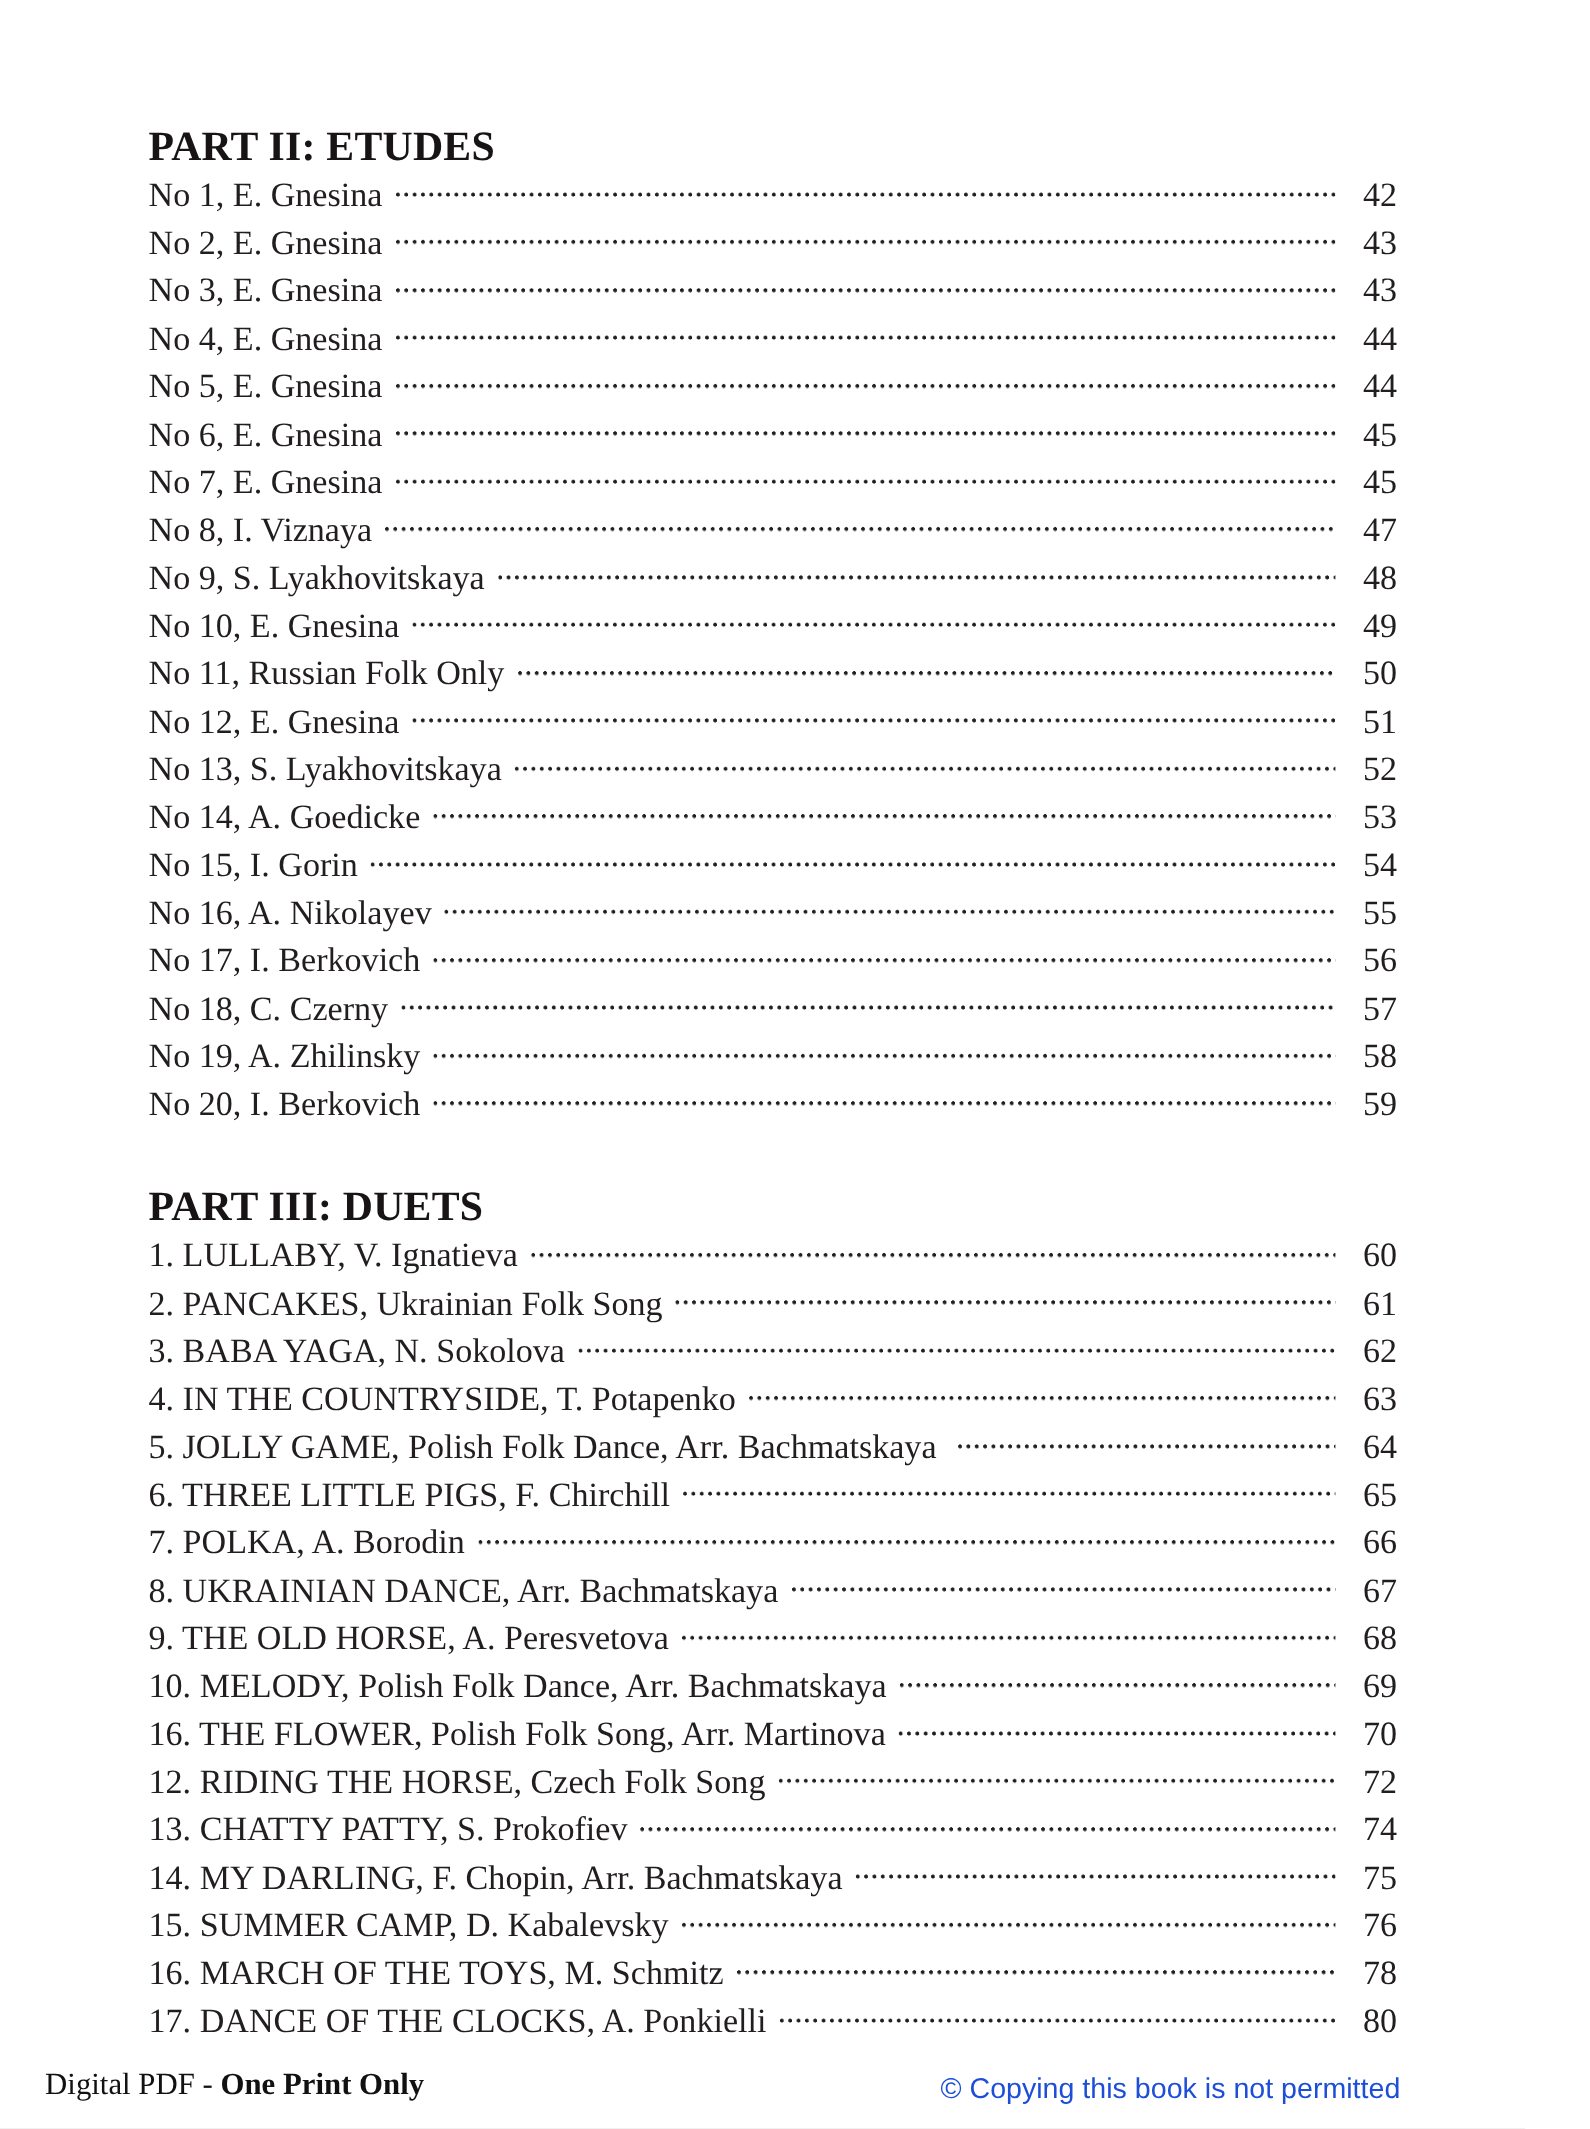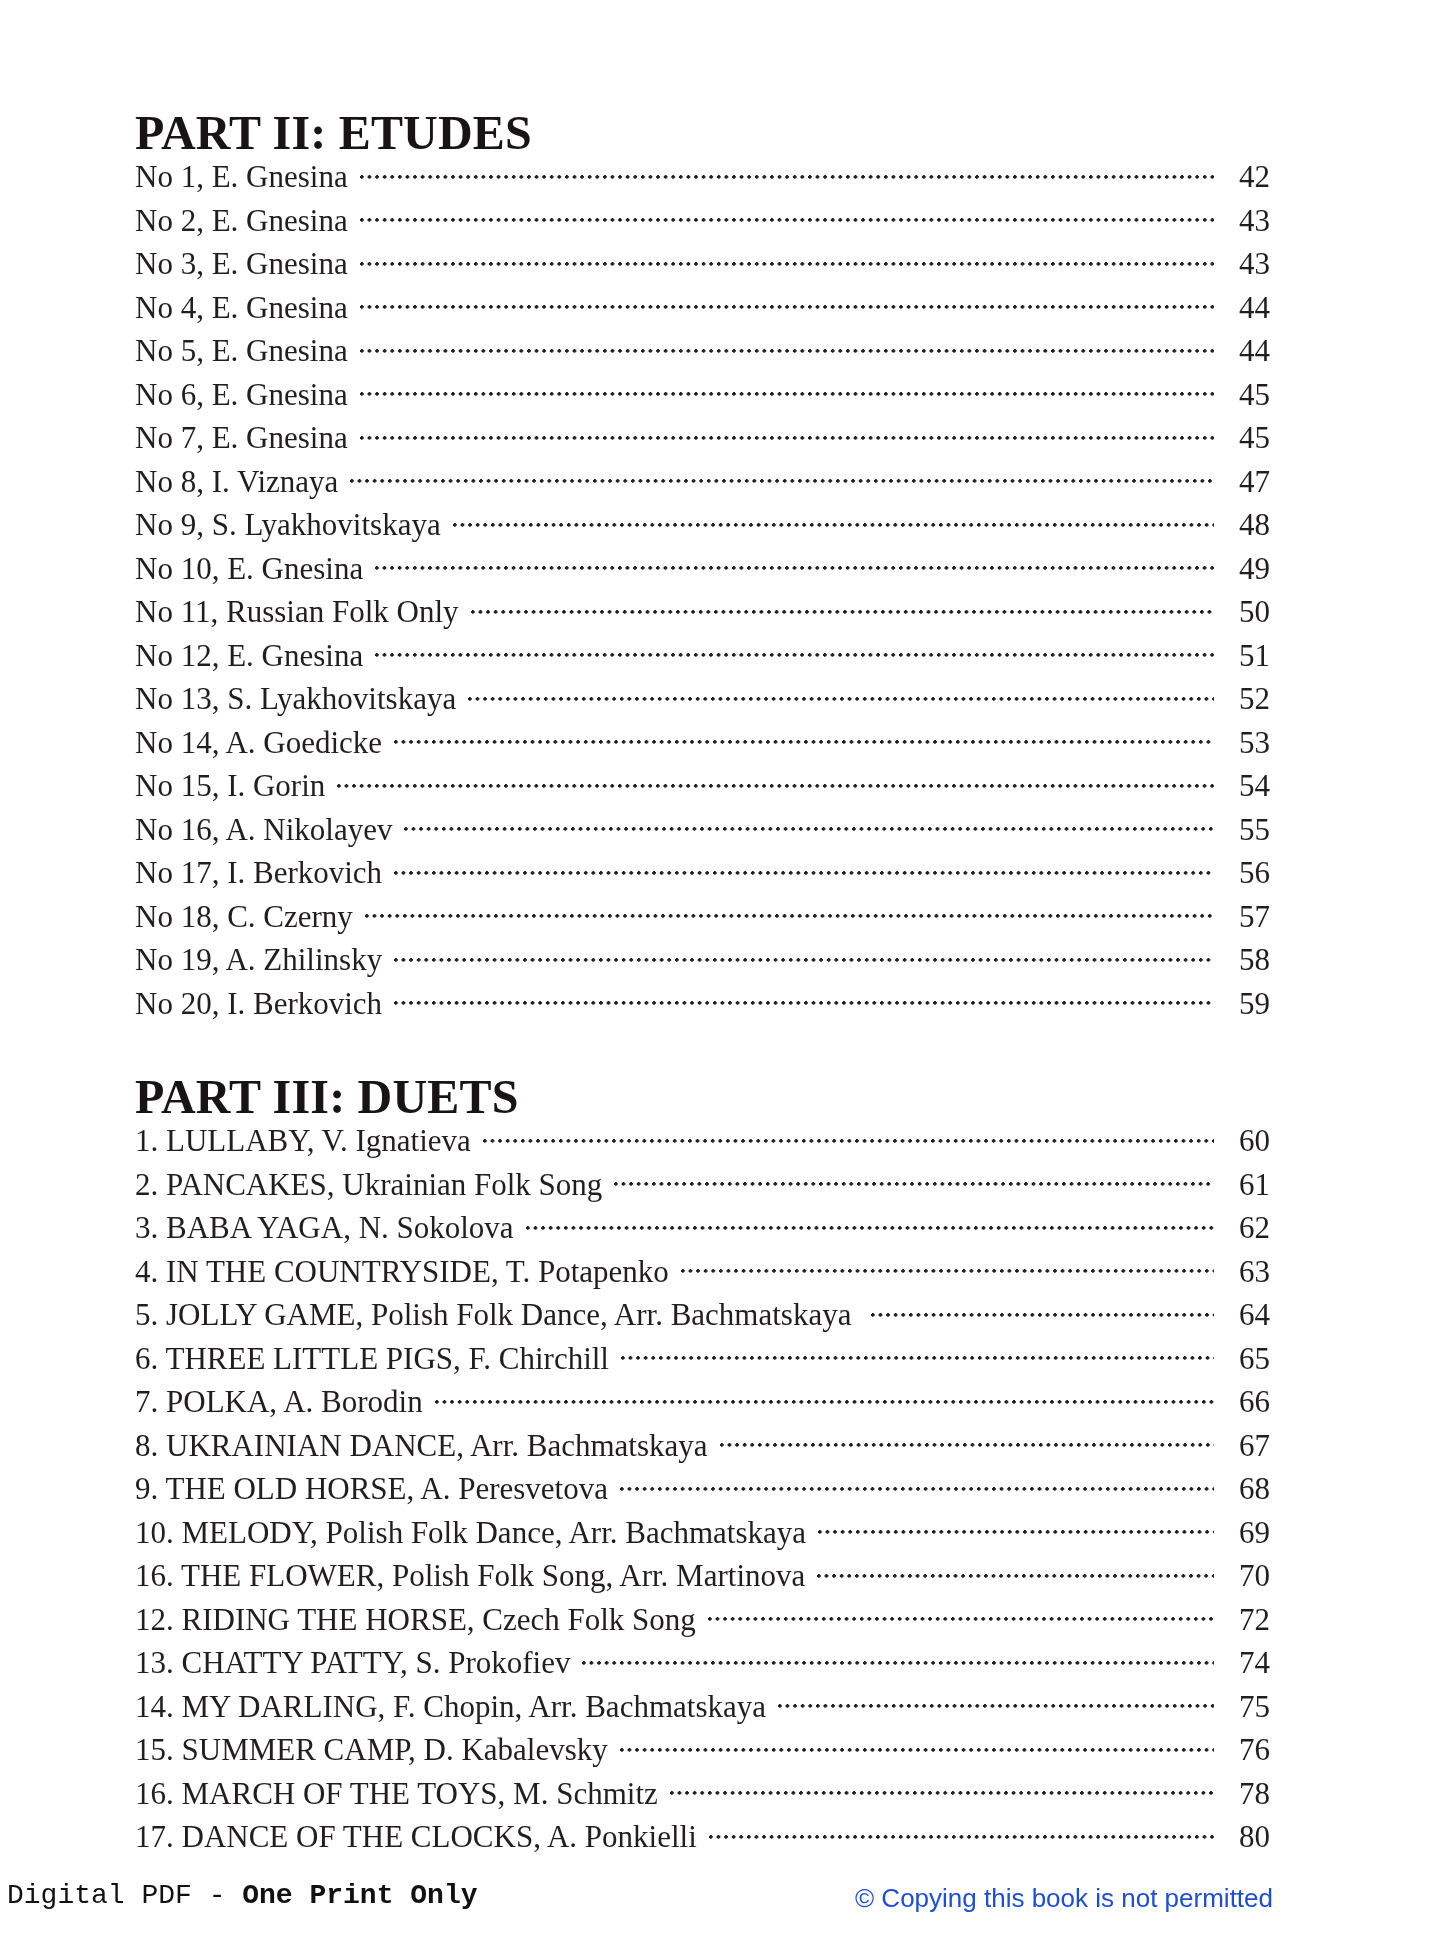--- a/index.html
+++ b/index.html
@@ -15,21 +15,21 @@
   }
   .content {
     position: absolute;
     left: 135px;
     top: 111px;
     width: 1135px;
   }
   h2.section-heading {
     margin: 0;
     font-family: "Liberation Serif", serif;
-    font-size: 48px;
+    font-size: 38px;
     font-weight: 700;
     line-height: 44px;
     color: #181415;
     letter-spacing: 0.2px;
   }
   .section-gap { height: 50px; }
   .toc-row {
     display: flex;
     align-items: center;
     height: 43.5px;
@@ -47,23 +47,23 @@
     background-repeat: repeat-x;
     background-position: left bottom;
   }
   .toc-page {
     min-width: 56px;
     text-align: right;
     white-space: nowrap;
   }
   .footer-left {
     position: absolute;
-    left: 7px;
+    left: 41px;
     top: 1878px;
-    font-family: Liberation Mono, monospace;
+    font-family: Liberation Serif, serif;
     font-size: 28px;
     line-height: 36px;
     color: #111111;
   }
   .footer-left b { font-weight: 700; }
   .footer-right {
     position: absolute;
     right: 172px;
     top: 1881px;
     font-family: "Liberation Sans", sans-serif;

